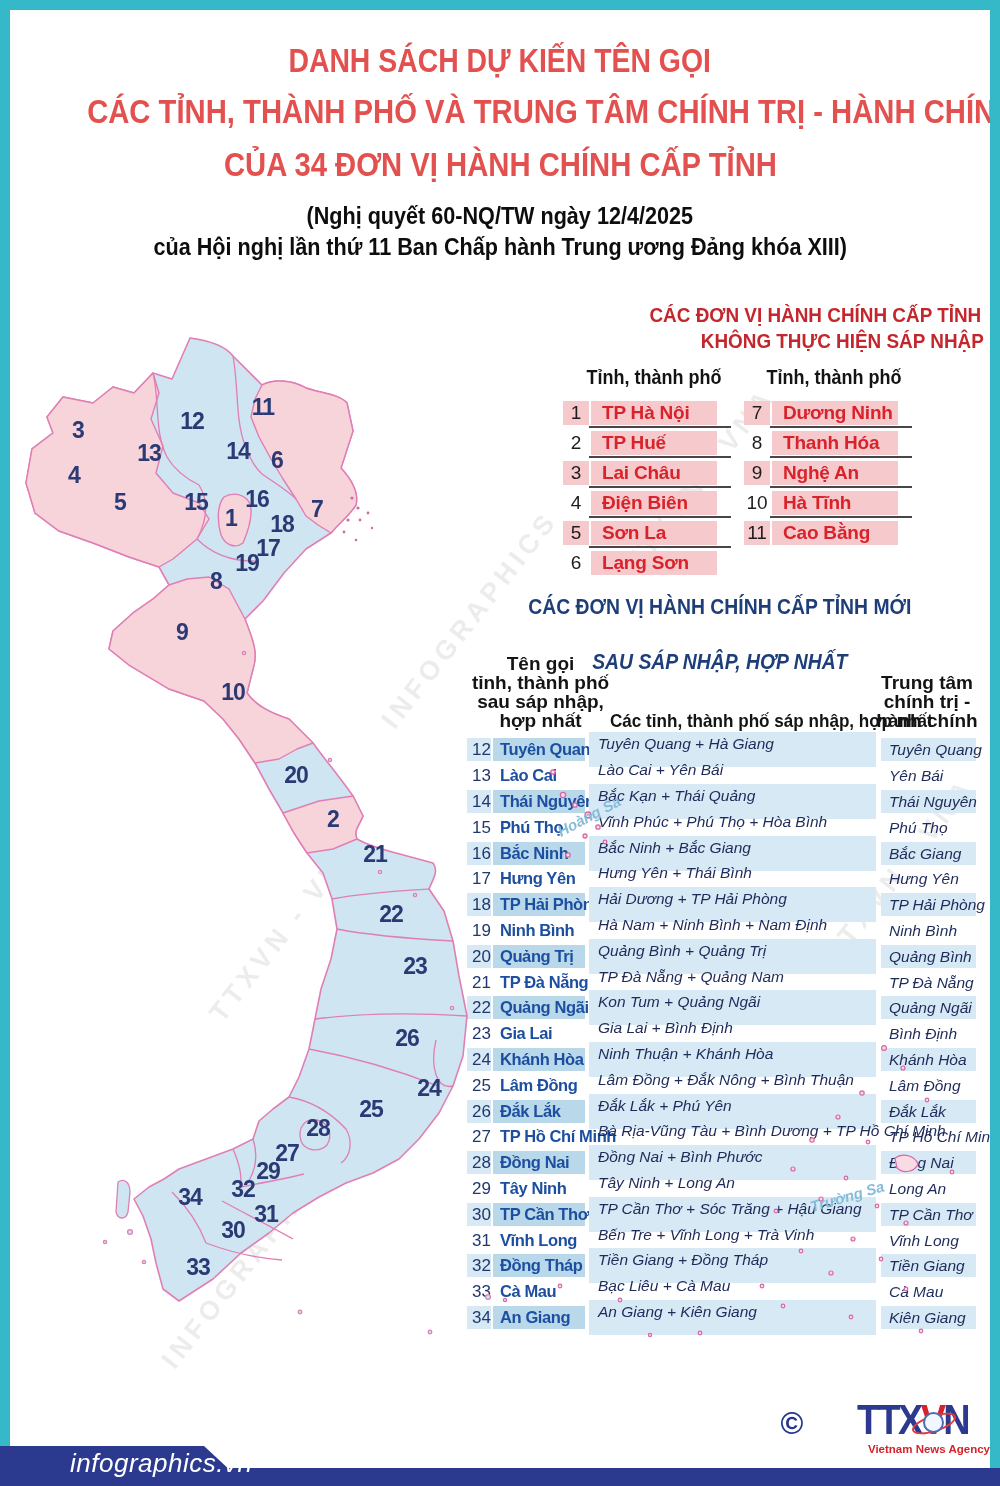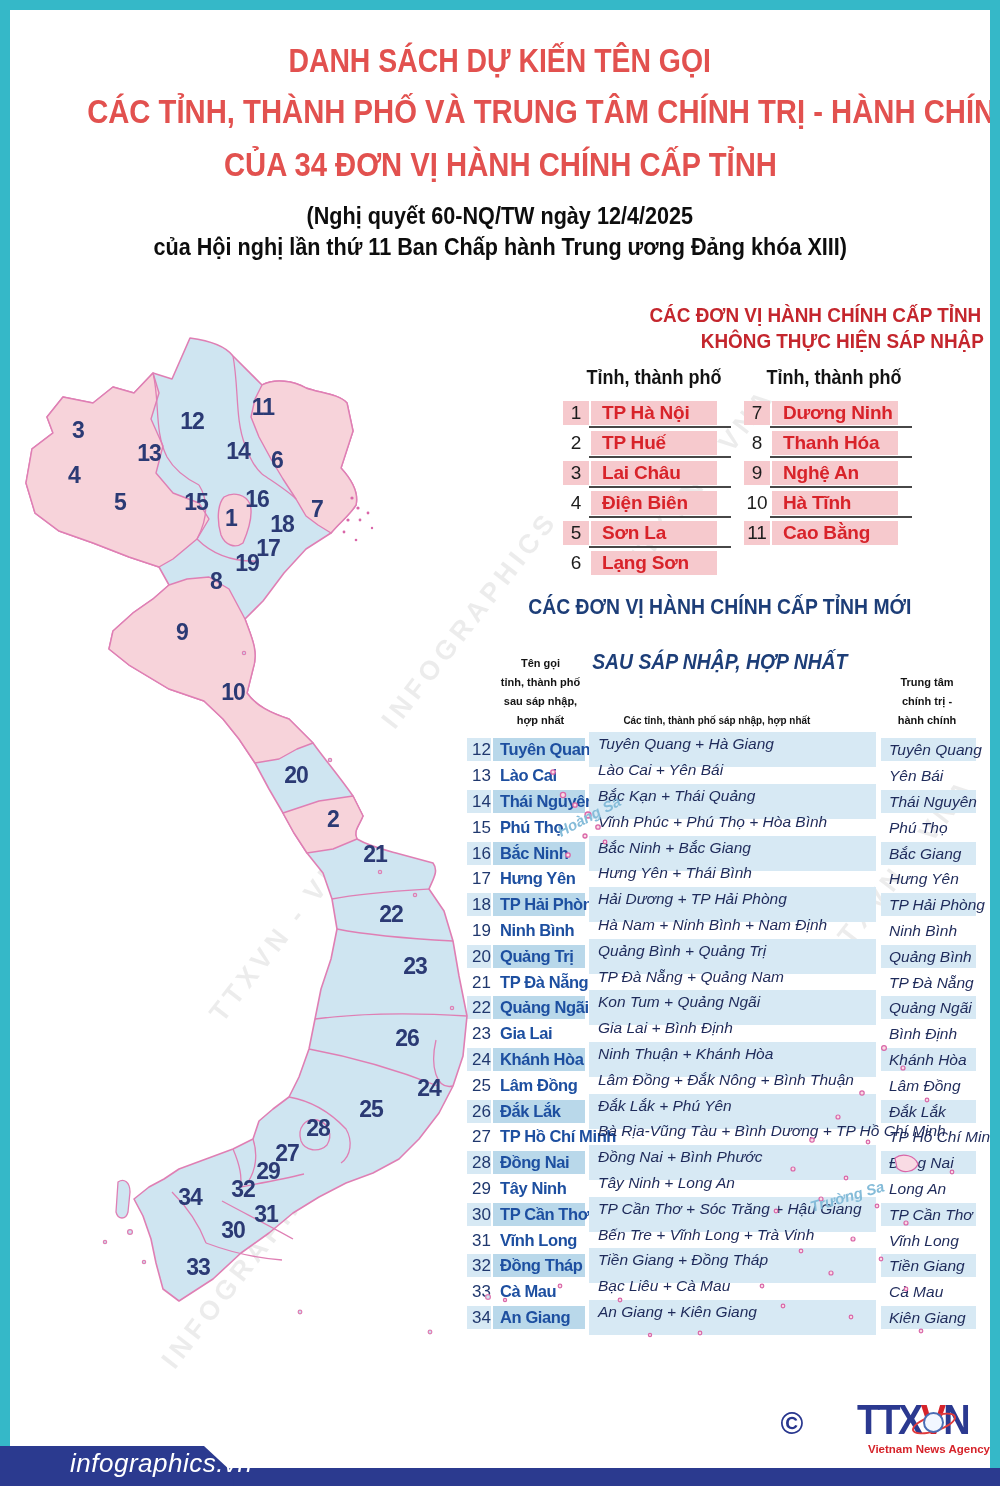--- a/index.html
+++ b/index.html
@@ -37,21 +37,21 @@
   .t1-num.pink{background:#f6c9cd;}
   .t1-name{position:absolute;left:28px;top:0;width:126px;height:24px;line-height:24px;
            background:#f6c9cd;color:#d8232a;font-weight:bold;font-size:19px;padding-left:11px;
            white-space:nowrap;letter-spacing:-0.2px;box-sizing:border-box;}
   .t1-line{position:absolute;left:26px;top:25px;width:142px;border-top:2px solid #474747;}
 
   
   .s2-title{left:440px;width:560px;text-align:center;color:#1d3e78;font-weight:bold;font-size:21.5px;z-index:2;}
   .s2t1{top:595px;}
   .s2t2{top:650px;font-style:italic;}
-  .s2-hdr{color:#141414;font-weight:bold;font-size:11px;line-height:19px;text-align:center;z-index:2;}
+  .s2-hdr{color:#141414;font-weight:bold;font-size:19px;line-height:19px;text-align:center;z-index:2;}
   .t2{left:467px;top:737px;width:515px;z-index:2;}
   .t2-row{display:flex;height:25.8px;align-items:center;}
   .t2-num{width:24px;height:23px;line-height:23px;text-align:right;color:#20386e;font-size:17px;flex:none;}
   .t2-name{width:92px;height:23px;line-height:23px;margin-left:2px;color:#1d4fa0;font-weight:bold;
            font-size:16.5px;padding-left:7px;letter-spacing:-0.4px;white-space:nowrap;flex:none;box-sizing:border-box;}
   .t2-merged{width:287px;height:35px;line-height:23px;margin-left:4px;color:#1e2a5a;font-style:italic;
              font-size:15.5px;padding-left:9px;white-space:nowrap;flex:none;box-sizing:border-box;}
   .t2-center{width:95px;height:23px;line-height:23px;margin-left:5px;color:#1e2a5a;font-style:italic;
              font-size:15.5px;padding-left:8px;white-space:nowrap;flex:none;box-sizing:border-box;}
   .t2-row.shaded .t2-num{background:#d7e9f4;}

